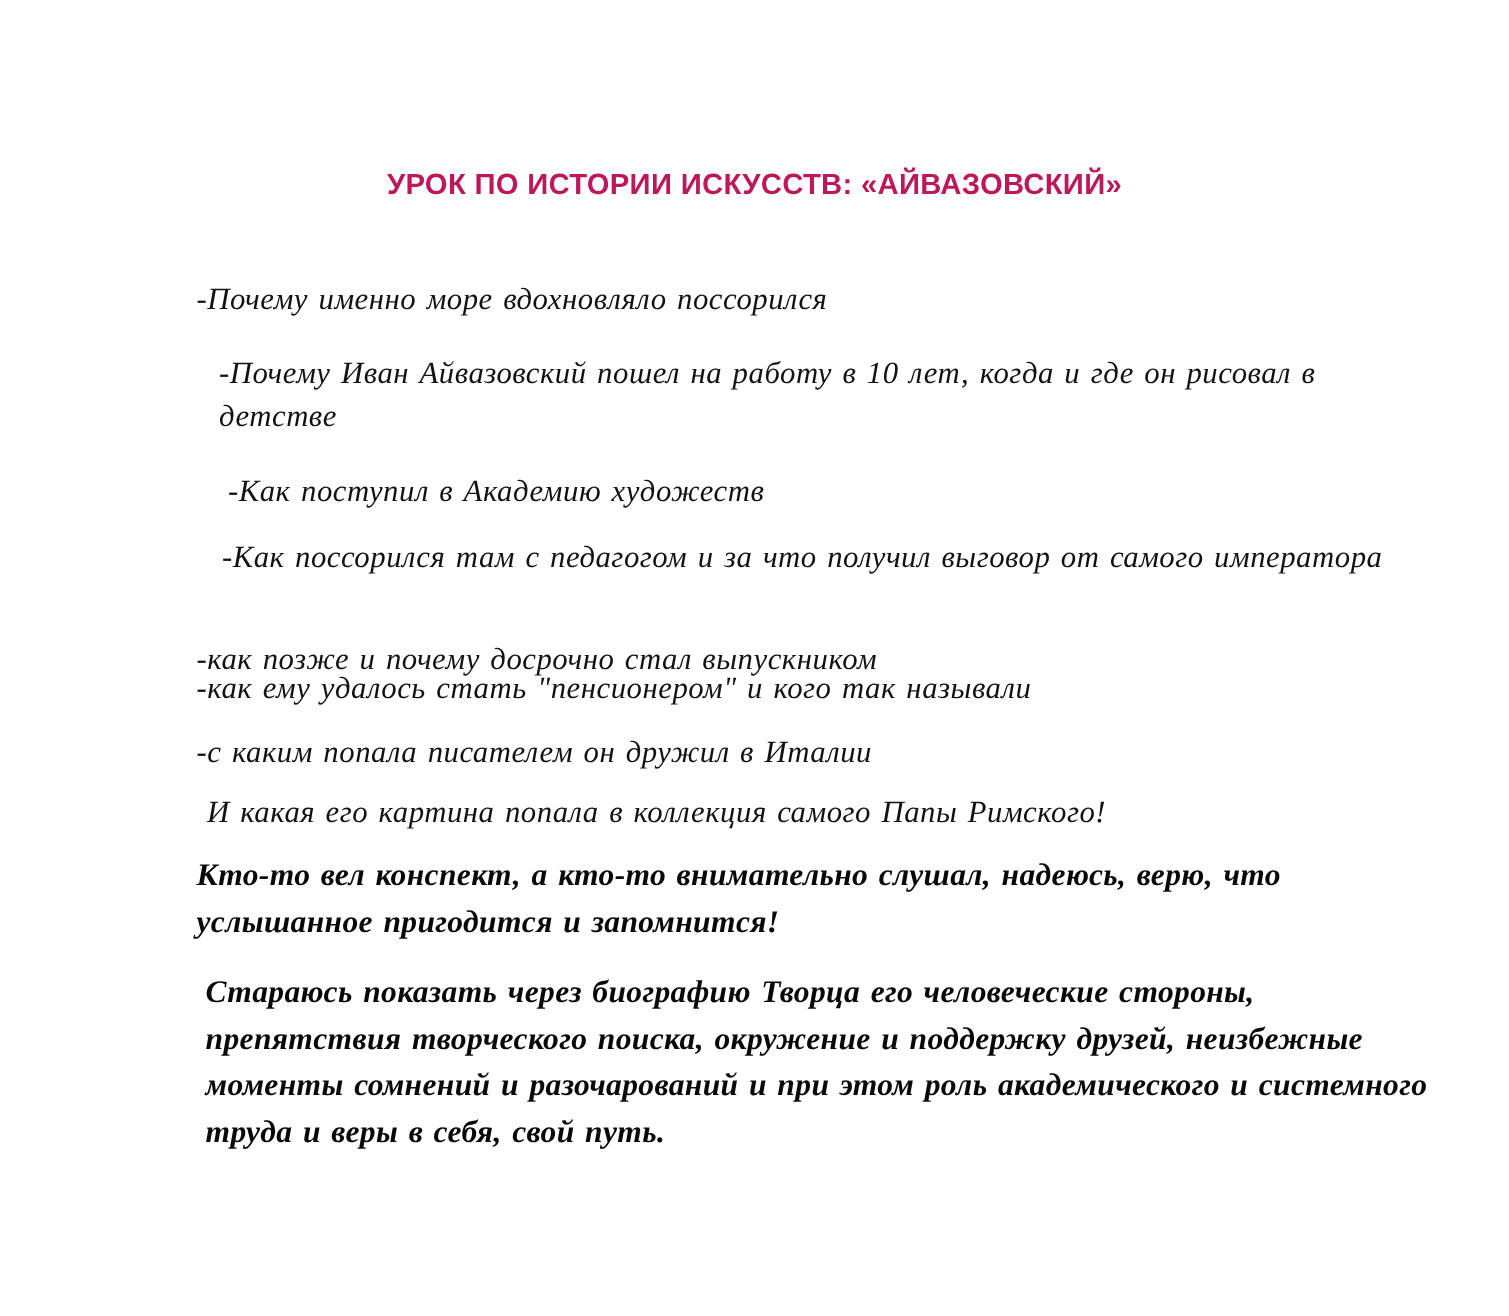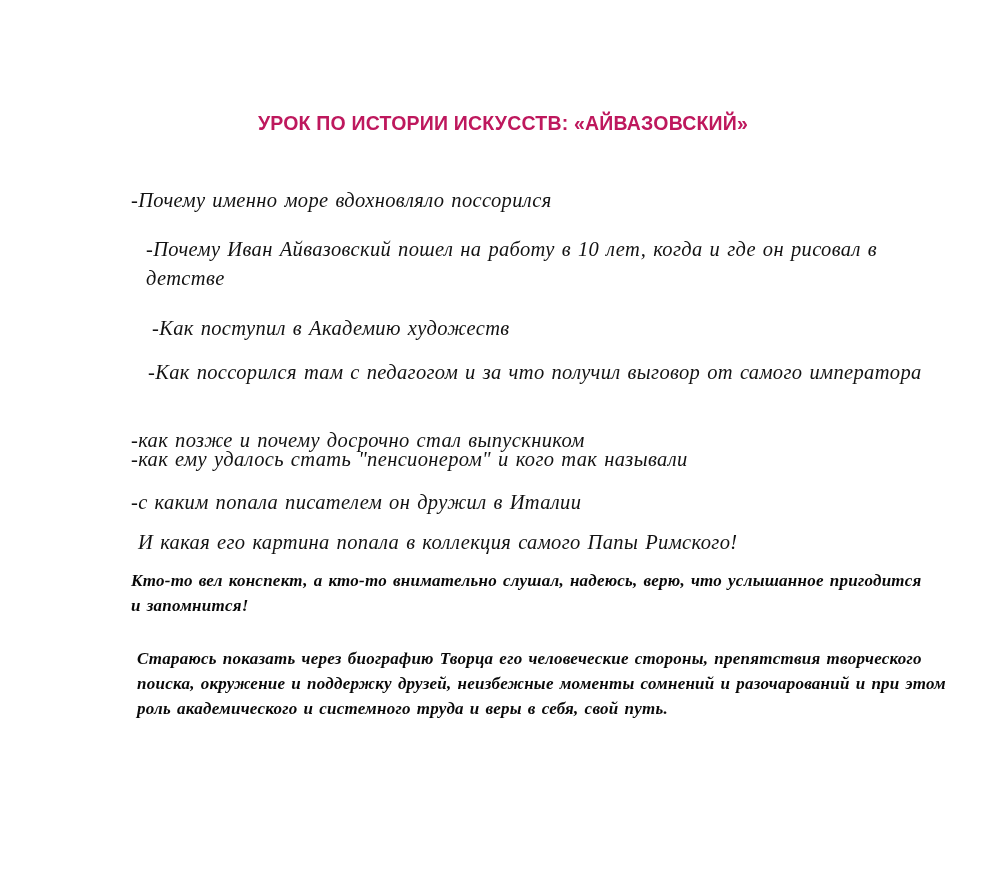--- a/index.html
+++ b/index.html
@@ -66,21 +66,21 @@
   .q5 { position: absolute; left: 0;  top: 216px; width: 812px; margin-top: 24px; }
   .q6 { position: absolute; left: 0;  top: 259px; width: 812px; }
   .q7 { position: absolute; left: 0;  top: 302px; width: 812px; }
   .q8 { position: absolute; left: 7px;  top: 342px; width: 812px; }
 
   .para-bold {
     position: absolute;
     font-family: "Liberation Serif", "DejaVu Serif", serif;
     font-style: italic;
     font-weight: bold;
-    font-size: 17px;
+    font-size: 21px;
     line-height: 1.48;
     color: #090909;
     letter-spacing: 0.25px;
     word-spacing: 1.5px;
   }
   .p-bold-1 { left: 0; top: 378px;  width: 806px; }
   .p-bold-2 { left: 6px; top: 456px;  width: 818px; }
 </style>
 </head>
 <body>

